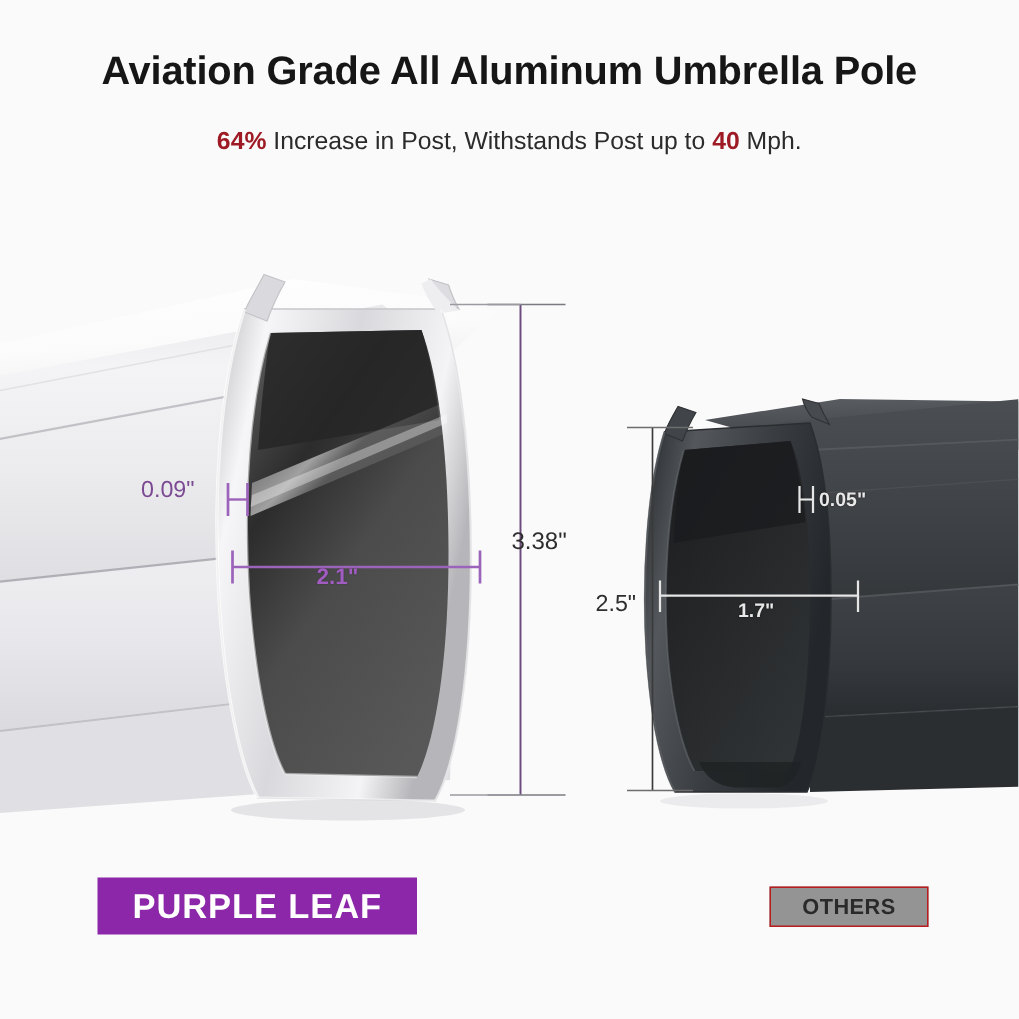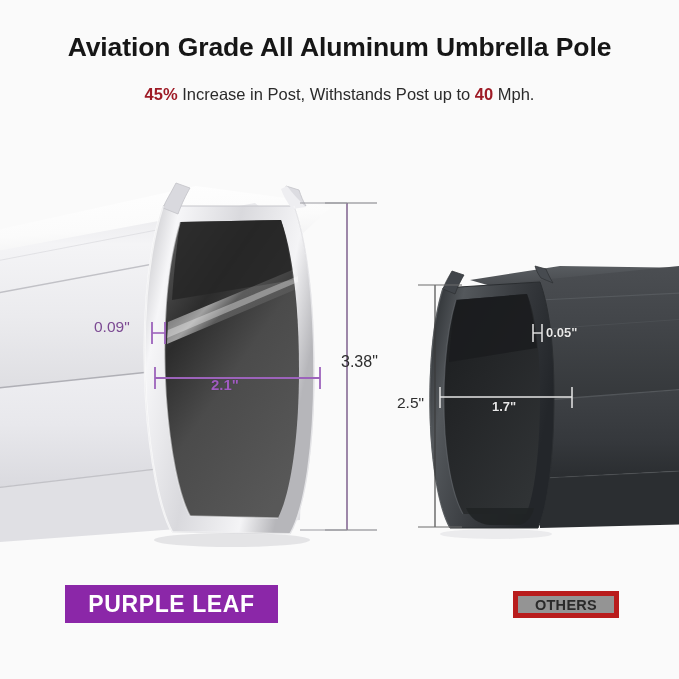--- a/index.html
+++ b/index.html
@@ -48,32 +48,32 @@
     box-sizing:border-box;
   }
   .badge-purple{
     left:65px;top:585px;width:213px;height:38px;
     background:#8b27a8;color:#ffffff;
     font-size:23px;font-weight:bold;letter-spacing:.6px;
   }
   .badge-others{
     left:513px;top:591px;width:106px;height:27px;
     background:#949494;color:#2a2a2a;
-    border:5px solid #b91c1c;
+    border:1px solid #b91c1c;
     font-size:14.5px;font-weight:bold;letter-spacing:.3px;
   }
 </style>
 </head>
 <body>
 
 <div id="root">
 
   <div class="title">Aviation Grade All Aluminum Umbrella Pole</div>
 
-  <div class="subtitle"><span class="hl">45%</span><span> Increase in Post, Withstands Post up to </span><span class="hl">40</span><span> Mph.</span></div>
+  <div class="subtitle"><span class="hl">64%</span><span> Increase in Post, Withstands Post up to </span><span class="hl">40</span><span> Mph.</span></div>
 
   <div class="stage">
     <svg width="679" height="679" viewBox="0 0 679 679" xmlns="http://www.w3.org/2000/svg">
       <defs>
 
         <linearGradient id="lgTopFace" x1="0" y1="0" x2="0.25" y2="1">
           <stop offset="0%" stop-color="#ffffff"></stop>
           <stop offset="45%" stop-color="#fbfbfb"></stop>
           <stop offset="100%" stop-color="#e4e4e6"></stop>
         </linearGradient>

